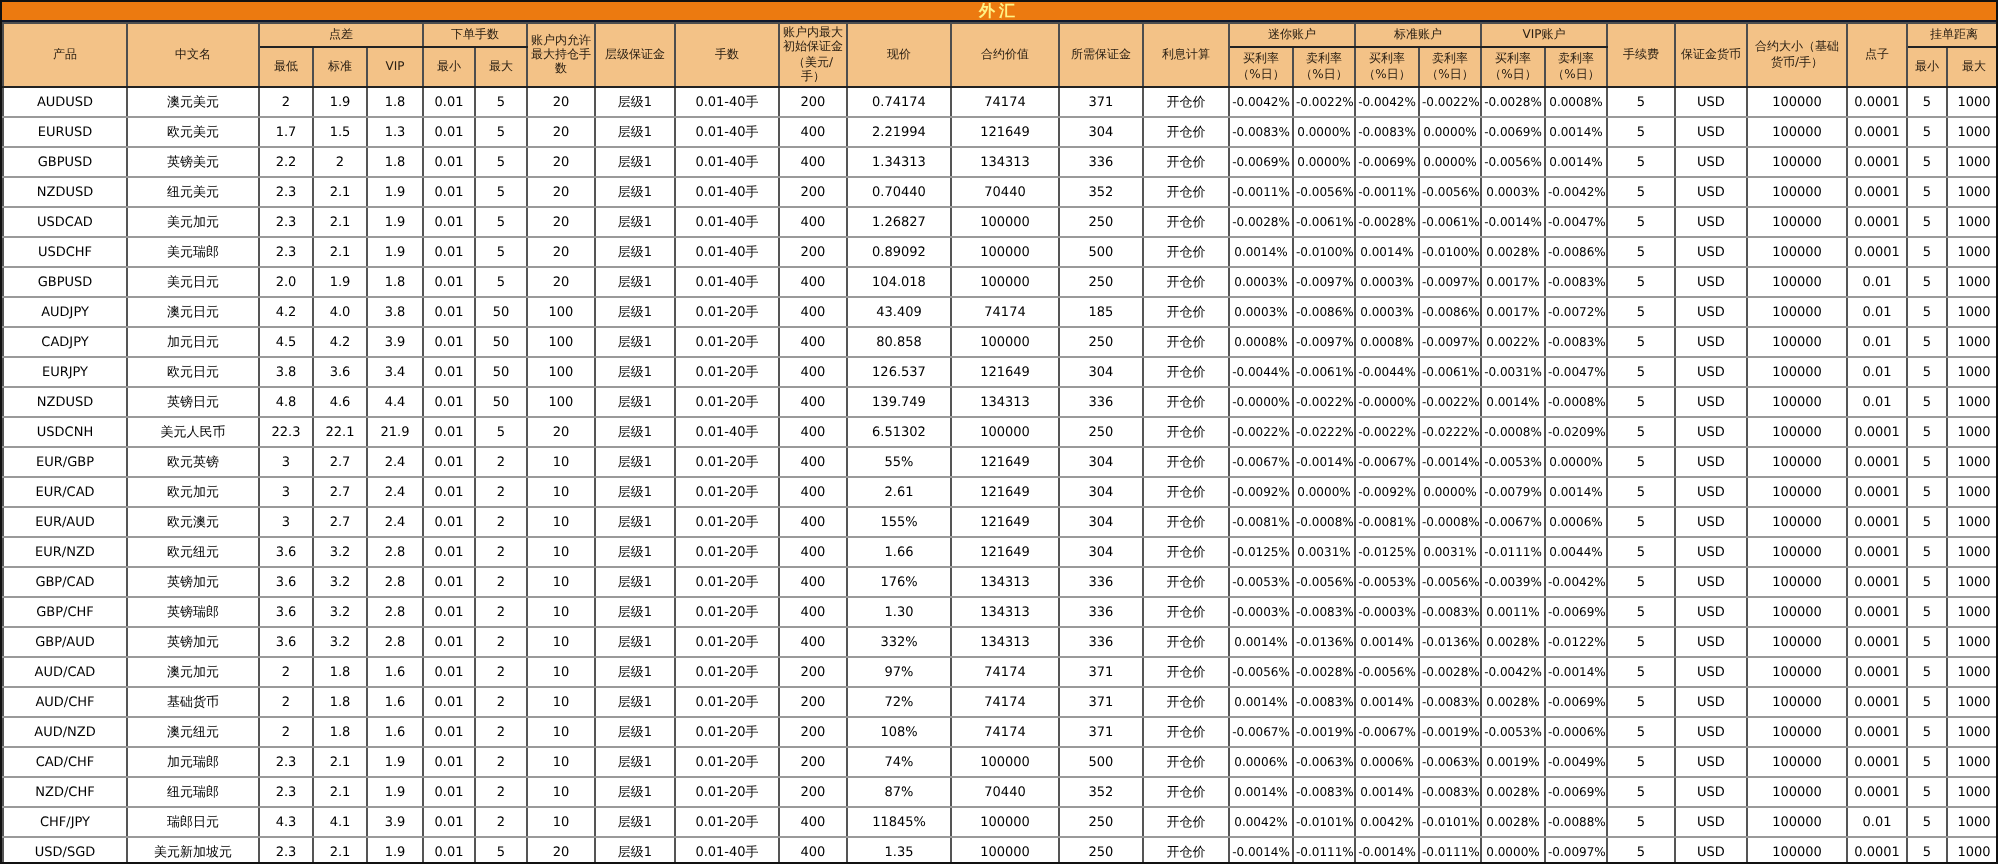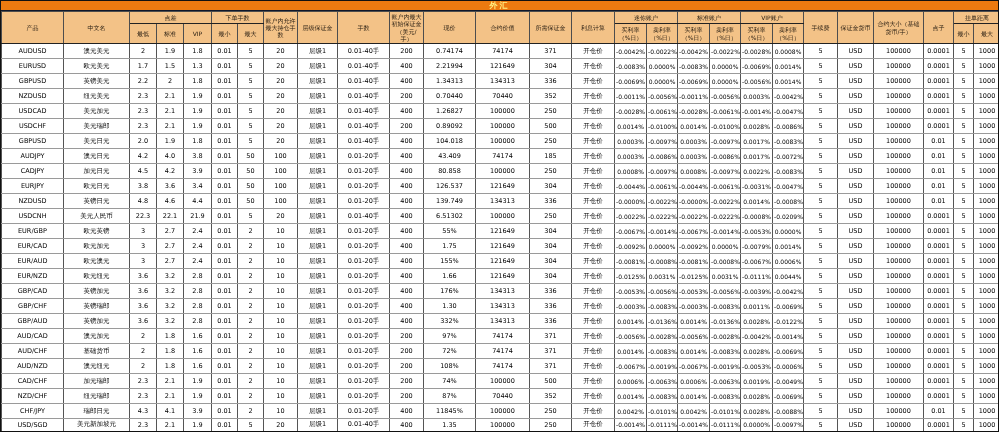--- a/index.html
+++ b/index.html
@@ -28,21 +28,21 @@
   tr.group-row th.grp { height: 12px; }
   tr.leaf-row th { height: 20px; }
   td {
     font-size: 6.5px; color: #000; background: #fff;
     border-left: 1px solid #555; border-right: 1px solid #555;
     border-top: 1px solid #9a9a9a; border-bottom: 1px solid #9a9a9a;
     height: 15px; padding: 0 1px; text-align: center;
     white-space: nowrap; overflow: hidden;
   }
   td.pct { font-size: 6px; }
-  tbody tr:last-child td { border-bottom: 6px solid #ef4444; }
+  tbody tr:last-child td { border-bottom: 1px solid #ef4444; }
   thead th { border-bottom-color: #222; }
 </style>
 </head>
 <body>
 
 <div class="page">
   <div class="title-bar">
     <span class="title-text">外汇</span>
   </div>
   <table>
@@ -497,21 +497,21 @@
           <td>欧元加元</td>
           <td>3</td>
           <td>2.7</td>
           <td>2.4</td>
           <td>0.01</td>
           <td>2</td>
           <td>10</td>
           <td>层级1</td>
           <td>0.01-20手</td>
           <td>400</td>
-          <td>1.75</td>
+          <td>2.61</td>
           <td>121649</td>
           <td>304</td>
           <td>开仓价</td>
           <td class="pct">-0.0092%</td>
           <td class="pct">0.0000%</td>
           <td class="pct">-0.0092%</td>
           <td class="pct">0.0000%</td>
           <td class="pct">-0.0079%</td>
           <td class="pct">0.0014%</td>
           <td>5</td>

